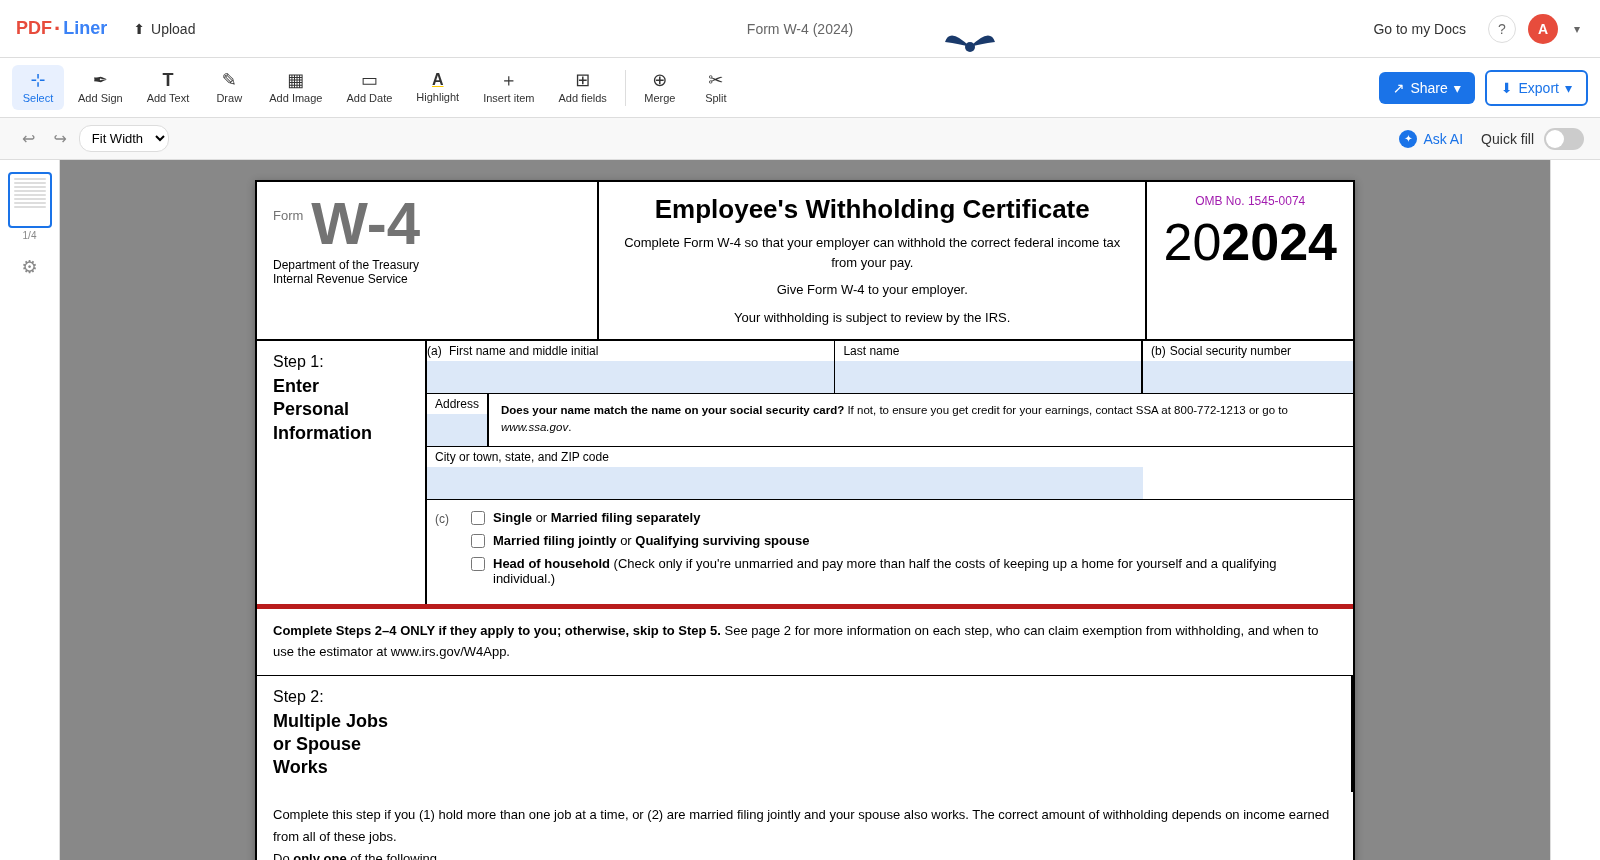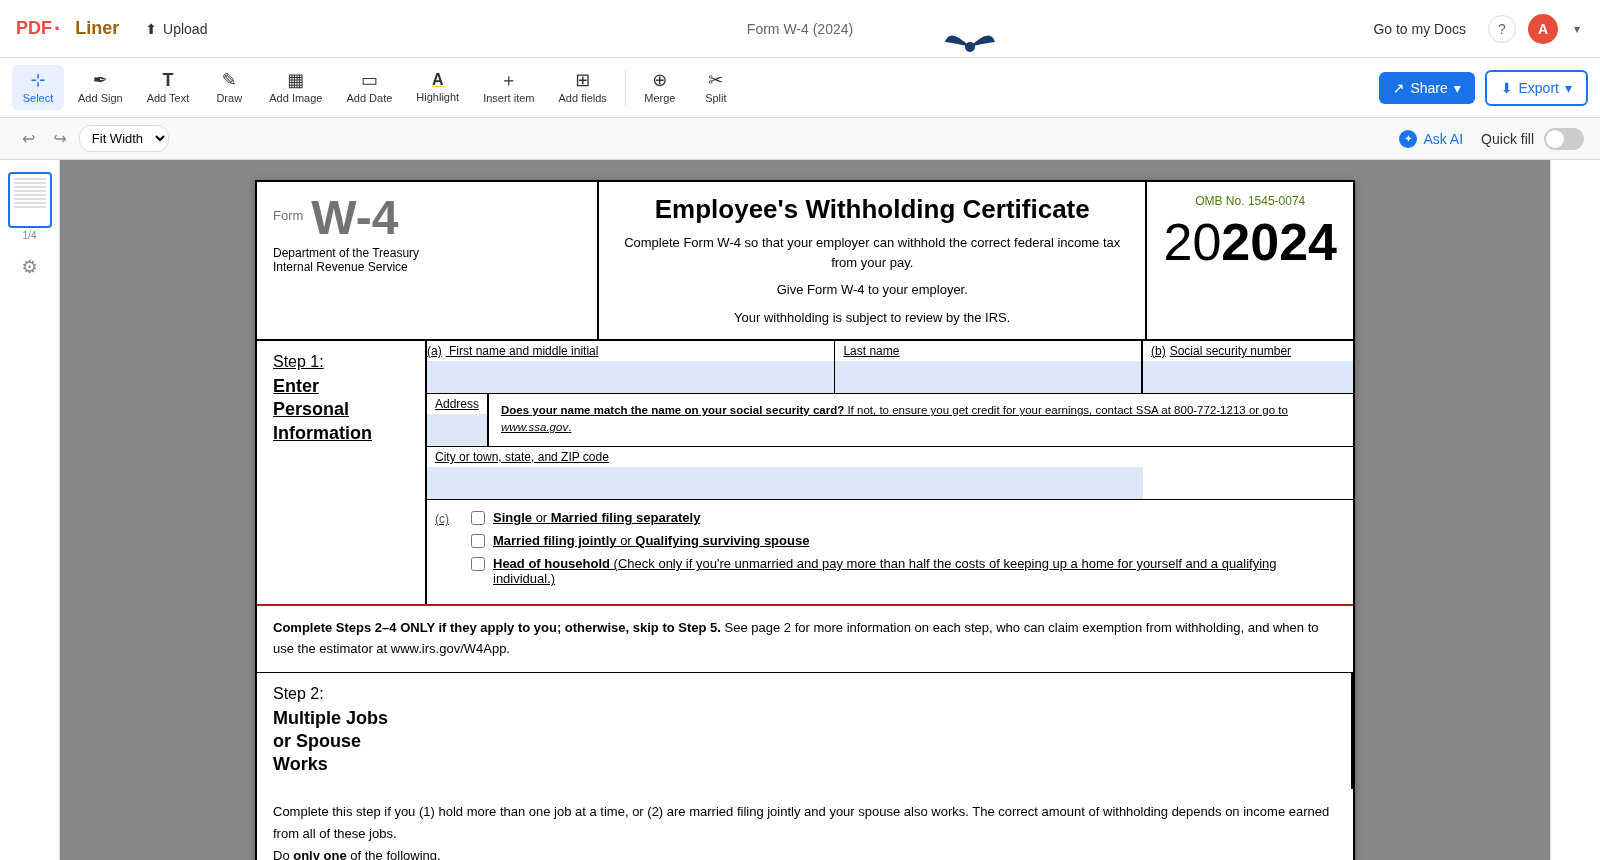--- a/index.html
+++ b/index.html
@@ -64,25 +64,25 @@
     .pdf-page { background: #fff; width: 1100px; max-width: 100%; box-shadow: 0 2px 8px rgba(0,0,0,0.3); }
 
     
     .form-header { display: flex; border: 2px solid #000; }
     .form-header-left { padding: 12px 16px; min-width: 340px; }
     .form-w4-label { font-size: 13px; color: #737373; display: flex; align-items: flex-start; gap: 8px; }
     .form-header-center { flex: 1; padding: 12px 16px; border-left: 2px solid #000; border-right: 2px solid #000; text-align: center; }
     .form-header-center h1 { font-size: 26px; font-weight: 900; color: #000; }
     .form-header-center p { font-size: 13px; color: #000; margin-top: 8px; line-height: 1.5; }
     .form-header-right { padding: 12px 16px; min-width: 190px; text-align: center; }
-    .form-omb { font-size: 12px; color: #4d7c0f; margin-bottom: 8px; }
+    .form-omb { font-size: 12px; color: #a21caf; margin-bottom: 8px; }
 
     
     .form-body { border: 2px solid #000; border-top: none; }
-    .step-row { display: flex; border-bottom: 2px solid #b91c1c; text-decoration: underline; }
+    .step-row { display: flex; border-bottom: 5px solid #b91c1c; }
     .step-label { min-width: 170px; padding: 12px 16px; border-right: 2px solid #000; }
     .step-number { font-size: 16px; color: #000; font-weight: normal; }
     .step-title { font-size: 18px; font-weight: 900; color: #000; line-height: 1.3; margin-top: 4px; }
     .step-content { flex: 1; }
     .checkbox-item { display: flex; align-items: flex-start; gap: 8px; margin-bottom: 8px; font-size: 13px; color: #000; }
     .checkbox-item input[type=checkbox] { width: 14px; height: 14px; margin-top: 1px; flex-shrink: 0; }
 
     
     .right-sidebar { width: 50px; background: #fff; border-left: 1px solid #ddd; z-index: 5; }
 
@@ -141,21 +141,21 @@
 
 <div class="app">
 
   <div class="header">
     <div class="header-left">
       <div class="logo">
         <span style="color:#e74c3c; font-weight:900;">
           <span>PDF</span>
         </span>
         <span style="color:#e74c3c; font-size:22px; font-weight:900;">·</span>
-        <span style="font-weight:900; color:#a16207;margin-left:12px;">Liner</span>
+        <span style="font-weight:900; color:#3b82f6;">Liner</span>
       </div>
       <button class="upload-btn">
         <span>⬆</span>
         <span>Upload</span>
       </button>
     </div>
     <div class="header-center">Form W-4 (2024)</div>
     <div class="header-right">
       <button class="go-to-docs">Go to my Docs</button>
       <button class="help-btn">?</button>
@@ -274,21 +274,21 @@
       </button>
     </div>
 
     <div class="pdf-viewer">
       <div class="pdf-page">
 
         <div class="form-header">
           <div class="form-header-left">
             <div class="form-w4-label">
               <span style="font-size:13px; padding-top:14px;">Form</span>
-              <span style="font-size:48px; font-weight:900; line-height:1;">W-4</span>
+              <span style="font-size:60px; font-weight:900; line-height:1;">W-4</span>
             </div>
             <div style="font-size:12px; color:#000; margin-top:4px;">Department of the Treasury</div>
             <div style="font-size:12px; color:#000;">Internal Revenue Service</div>
           </div>
           <div class="form-header-center">
             <h1>Employee's Withholding Certificate</h1>
             <p>Complete Form W-4 so that your employer can withhold the correct federal income tax from your pay.</p>
             <p>Give Form W-4 to your employer.</p>
             <p>Your withholding is subject to review by the IRS.</p>
           </div>

